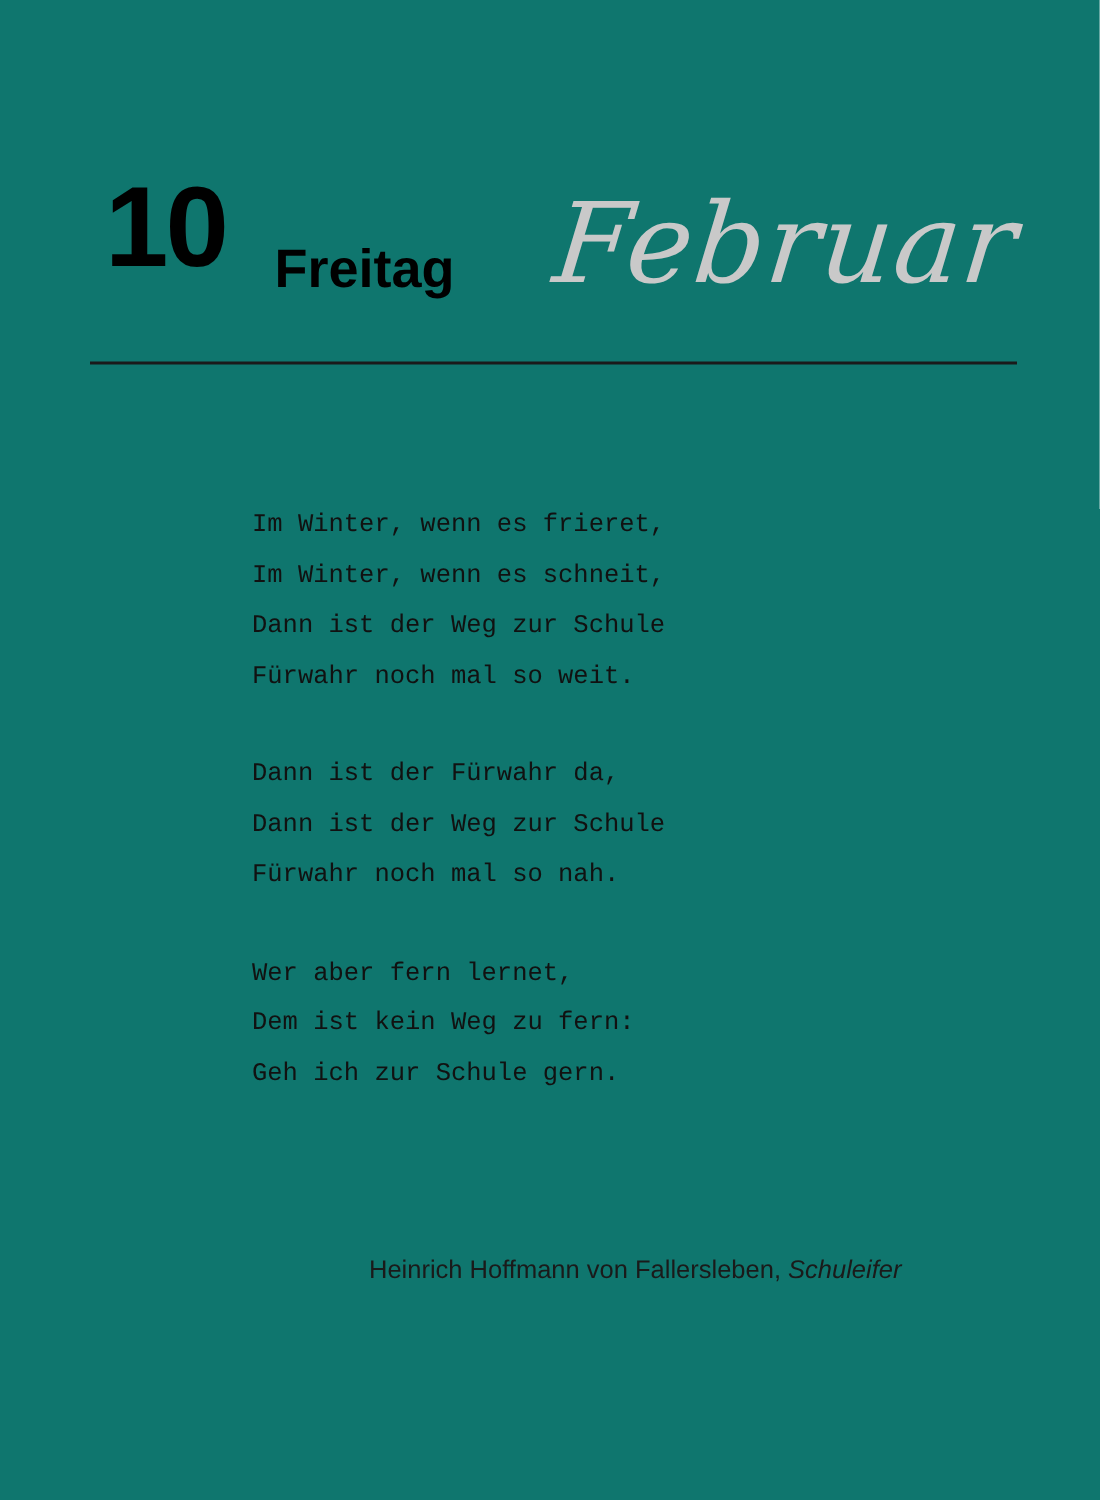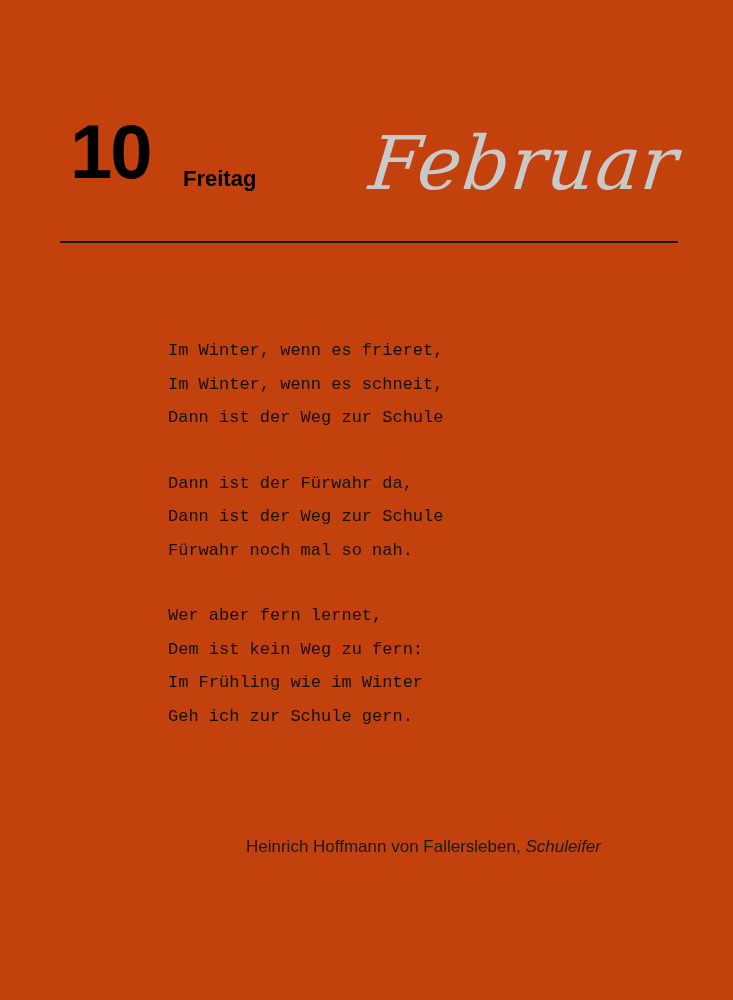--- a/index.html
+++ b/index.html
@@ -11,21 +11,21 @@
     width: 733px;
     height: 1000px;
     position: relative;
     font-family: "Liberation Serif", serif;
     overflow: hidden;
   }
 
   .page {
     position: absolute;
     inset: 0;
-    background: #c2410c;
+    background: #0f766e;
   }
 
   
   .header {
     position: absolute;
     left: 60px;
     right: 55px;
     top: 118px;
     height: 110px;
   }
@@ -41,21 +41,21 @@
     letter-spacing: -2px;
     color: #000000;
   }
 
   .weekday {
     position: absolute;
     left: 123px;
     top: 47px;
     font-family: "Liberation Sans", sans-serif;
     font-weight: bold;
-    font-size: 22px;
+    font-size: 36px;
     line-height: 27px;
     color: #000000;
   }
 
   .month {
     position: absolute;
     right: 0px;
     top: 2px;
     font-family: "DejaVu Serif", serif;
     font-style: italic;
@@ -125,30 +125,30 @@
     <div class="month">Februar</div>
   </div>
 
   <div class="rule"></div>
 
   <div class="poem">
     <div class="stanza">
       <div class="line">Im Winter, wenn es frieret,</div>
       <div class="line">Im Winter, wenn es schneit,</div>
       <div class="line">Dann ist der Weg zur Schule</div>
+      <div class="line">Fürwahr noch mal so weit.</div>
     </div>
     <div class="stanza">
       <div class="line">Dann ist der Fürwahr da,</div>
       <div class="line">Dann ist der Weg zur Schule</div>
       <div class="line">Fürwahr noch mal so nah.</div>
     </div>
     <div class="stanza">
       <div class="line">Wer aber fern lernet,</div>
       <div class="line">Dem ist kein Weg zu fern:</div>
-      <div class="line">Im Frühling wie im Winter</div>
       <div class="line">Geh ich zur Schule gern.</div>
     </div>
   </div>
 
   <div class="attribution">
     <span>Heinrich Hoffmann von Fallersleben, </span><span class="work">Schuleifer</span>
   </div>
 
 </div>
 

